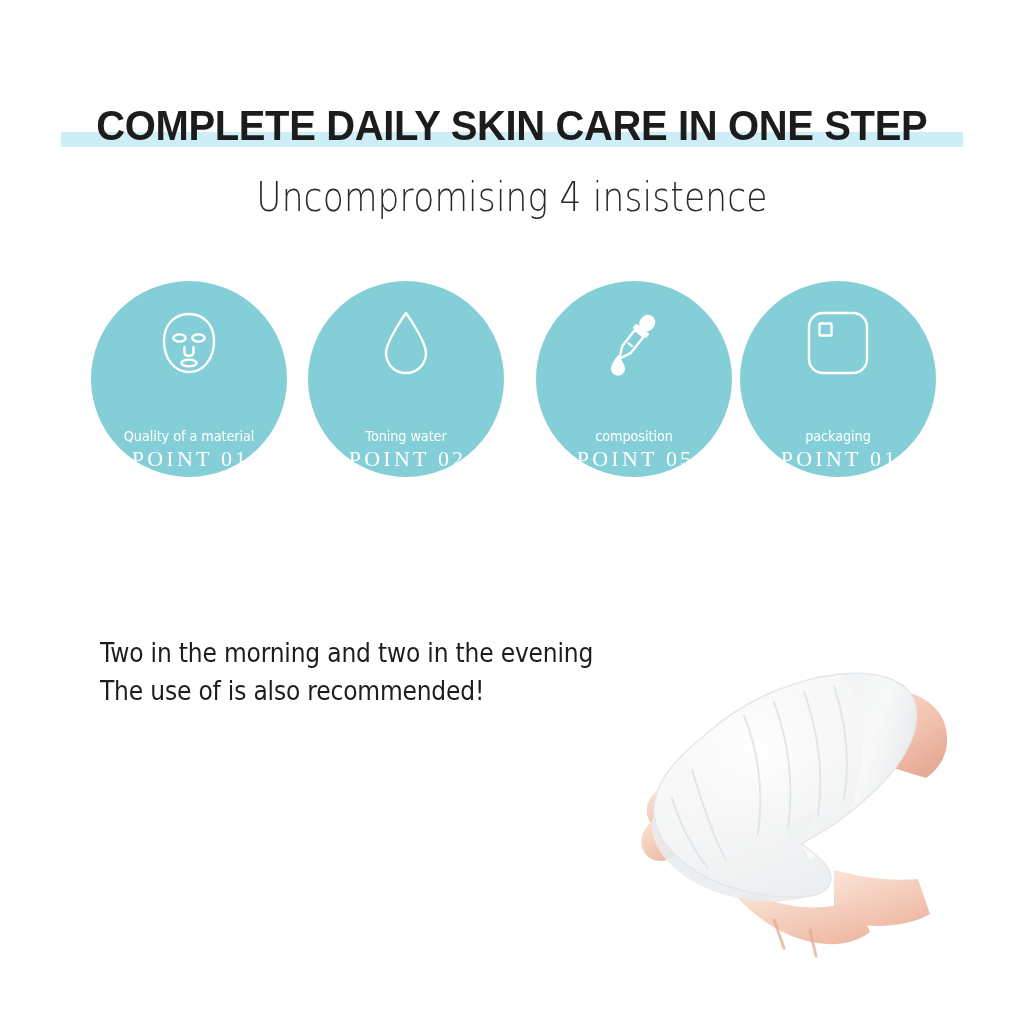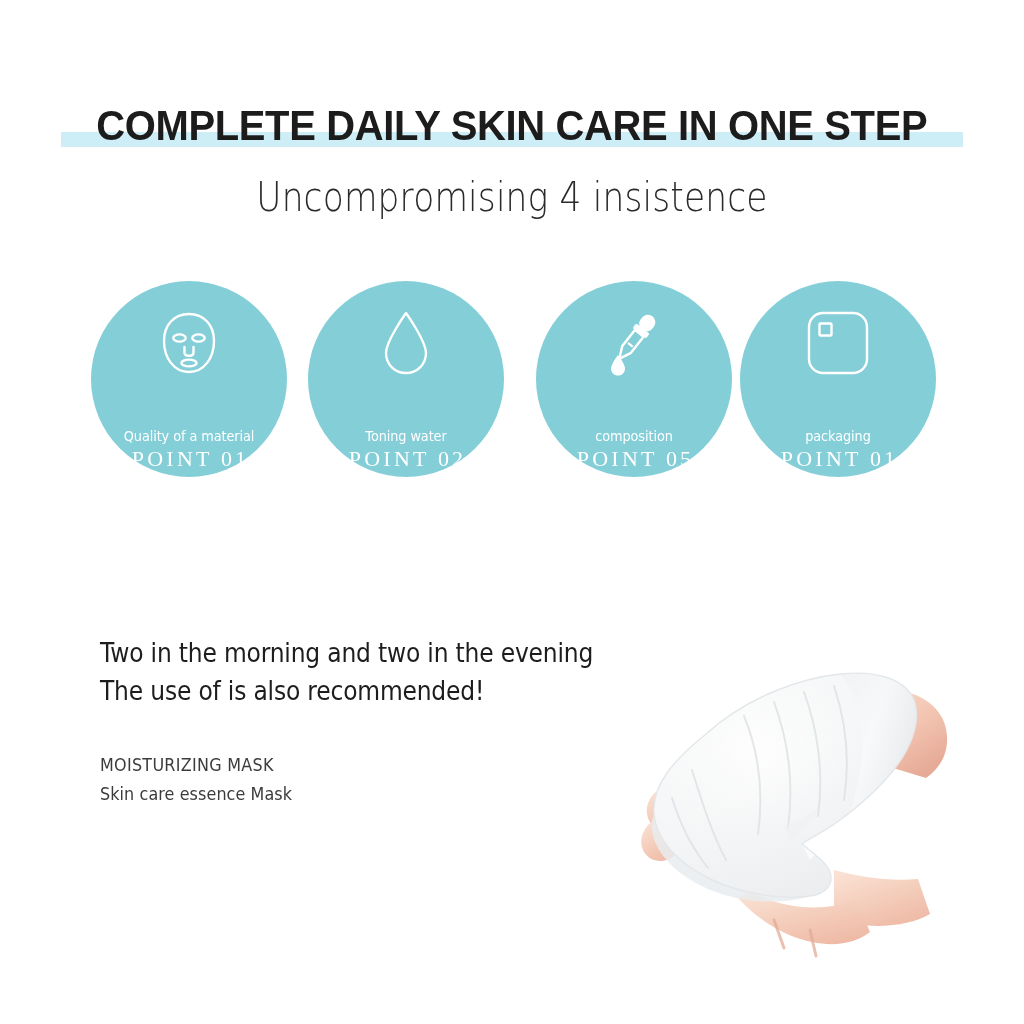--- a/index.html
+++ b/index.html
@@ -256,24 +256,20 @@
       <div class="point-desc">packaging</div>
     </div>
 
   </div>
 
   <div class="promo-block">
     <div class="promo-line">Two in the morning and two in the evening</div>
     <div class="promo-line">The use of is also recommended!</div>
   </div>
 
-  <div class="product-block">
-    <div class="product-name">MOISTURIZING MASK</div>
-    <div class="product-sub">Skin care essence Mask</div>
-  </div>
 
   <div class="product-photo">
     <svg width="420" height="350" viewBox="0 0 420 350" fill="none">
       <defs>
         <linearGradient id="skinA" x1="0" y1="0" x2="0.5" y2="1">
           <stop offset="0" stop-color="#f8d8c8"></stop>
           <stop offset="0.55" stop-color="#f2c3b0"></stop>
           <stop offset="1" stop-color="#e6ab97"></stop>
         </linearGradient>
         <linearGradient id="skinB" x1="0.2" y1="0" x2="0.8" y2="1">

